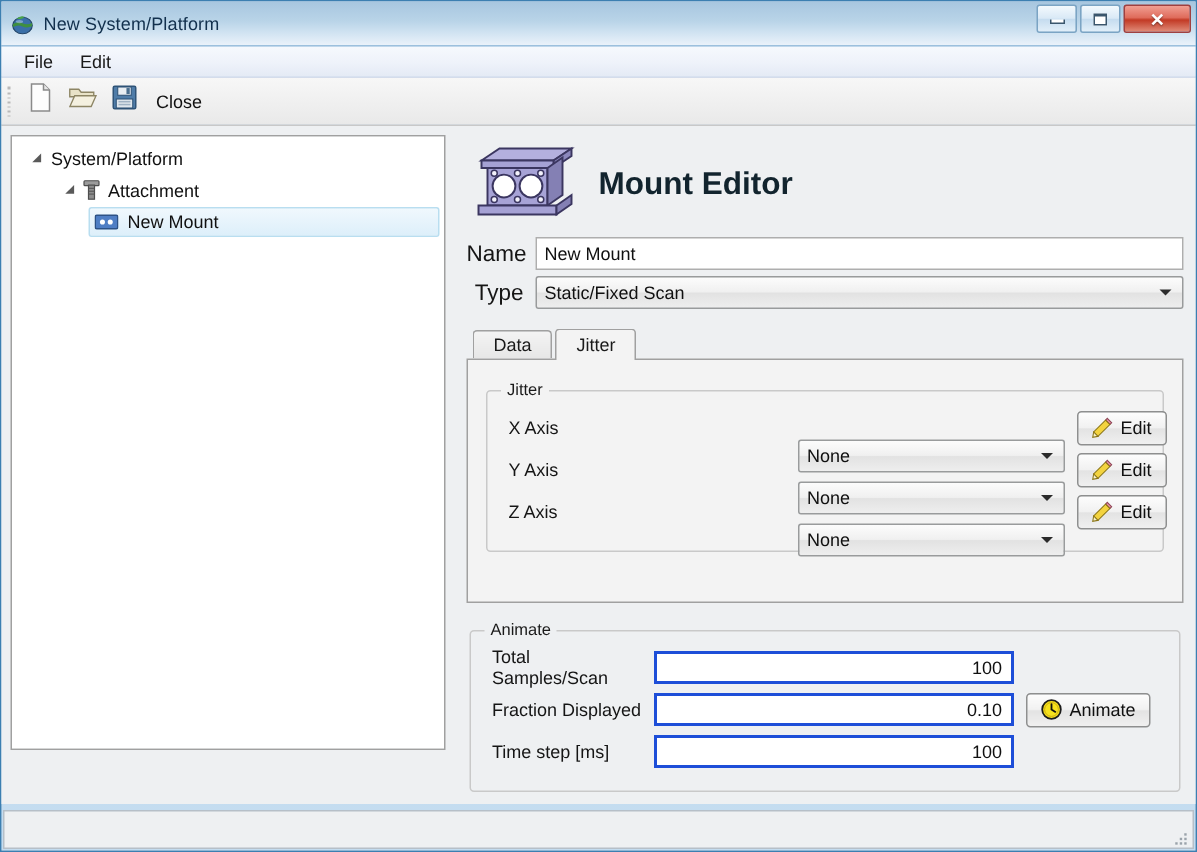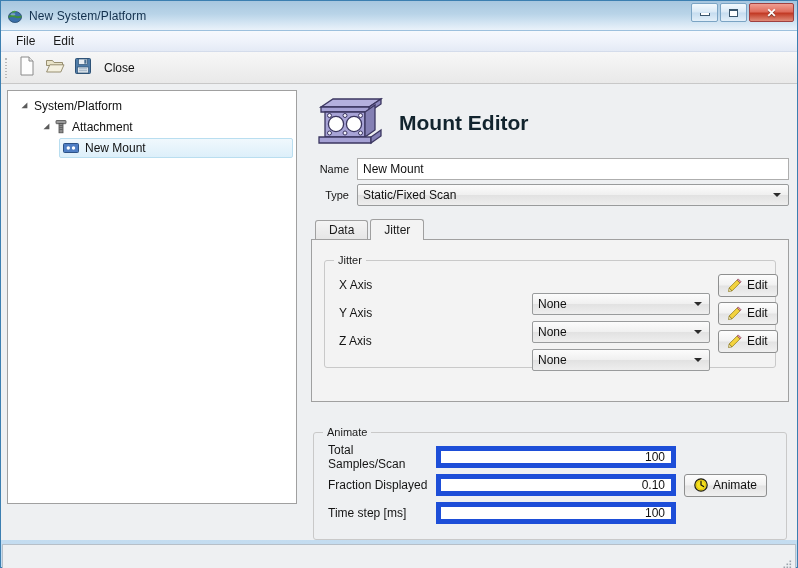--- a/index.html
+++ b/index.html
@@ -256,21 +256,21 @@
   }
 
   .field-row {
     display: flex;
     align-items: center;
     height: 26px;
     gap: 8px;
     flex: none;
   }
   .field-label {
-    font-size: 11px;
+    font-size: 15px;
     color: #151515;
     text-align: right;
     flex: none;
   }
   .txtinput {
     flex: 1;
     height: 22px;
     border: 1px solid #aeaeae;
     background: #ffffff;
     font-size: 12px;
@@ -368,34 +368,34 @@
     align-items: center;
     height: 28px;
     gap: 8px;
   }
   .jlabel { font-size: 12px; color: #151515; width: 185px; flex: none; }
   .jrow .combo { flex: none; width: 178px; margin-top: 37px; }
 
   
   .animate-wrap {
     flex: none;
-    margin-top: 22px;
+    margin-top: 10px;
     padding: 0 2px;
   }
   .arow {
     display: flex;
     align-items: center;
     height: 28px;
     gap: 8px;
   }
   .alabel { font-size: 12px; color: #151515; width: 100px; flex: none; }
   .anum {
     flex: 1;
     height: 22px;
-    border: 5px solid #1d4ed8;
+    border: 2px solid #1d4ed8;
     background: #ffffff;
     font-size: 12px;
     color: #101010;
     padding: 0 6px;
     line-height: 20px;
     text-align: right;
     font-family: "Liberation Sans", sans-serif;
     outline: none;
     min-width: 0;
   }

